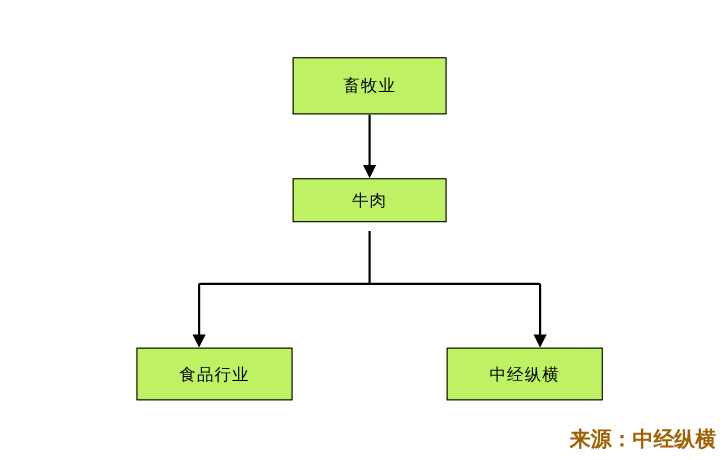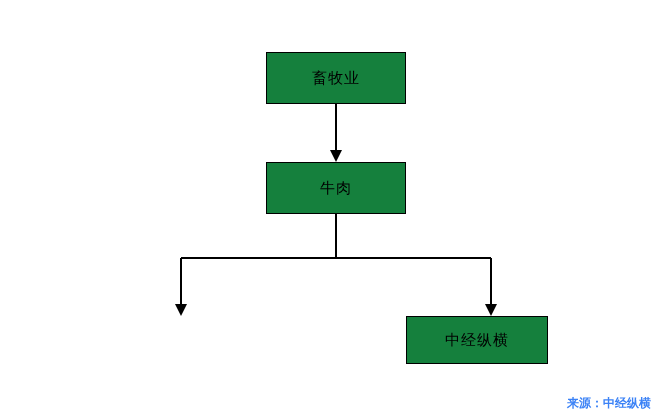--- a/index.html
+++ b/index.html
@@ -18,62 +18,62 @@
     position: absolute;
     left: 0;
     top: 0;
     width: 659px;
     height: 418px;
   }
   .node-box {
     position: absolute;
     box-sizing: border-box;
     border: 1px solid #000000;
-    background: #15803d;
+    background: #bef264;
     display: flex;
     align-items: center;
     justify-content: center;
     font-family: "DejaVu Sans", "Liberation Sans", sans-serif;
     font-size: 15px;
     color: #000000;
     letter-spacing: 1px;
     white-space: nowrap;
   }
   #node-livestock {
     left: 266px;
     top: 52px;
     width: 140px;
     height: 52px;
   }
   #node-beef {
     left: 266px;
     top: 162px;
     width: 140px;
-    height: 52px;
+    height: 40px;
   }
   #node-food-industry {
     left: 124px;
     top: 316px;
     width: 142px;
     height: 48px;
   }
   #node-catering-industry {
     left: 406px;
     top: 316px;
     width: 142px;
     height: 48px;
   }
   #source-credit {
     position: absolute;
     right: 8px;
     bottom: 6px;
     font-family: "DejaVu Sans", "Liberation Sans", sans-serif;
-    font-size: 12px;
+    font-size: 19px;
     font-weight: bold;
-    color: #3b82f6;
+    color: #a16207;
     white-space: nowrap;
   }
 </style>
 </head>
 <body>
 
 <div id="diagram-canvas">
 
   <svg width="659" height="418" viewBox="0 0 659 418" style="position:absolute;left:0;top:0;">
 
@@ -91,20 +91,23 @@
   </svg>
 
   <div class="node-box" id="node-livestock">
     <span>畜牧业</span>
   </div>
 
   <div class="node-box" id="node-beef">
     <span>牛肉</span>
   </div>
 
+  <div class="node-box" id="node-food-industry">
+    <span>食品行业</span>
+  </div>
 
   <div class="node-box" id="node-catering-industry">
     <span>中经纵横</span>
   </div>
 
   <div id="source-credit">来源：中经纵横</div>
 
 </div>
 
 </body></html>

